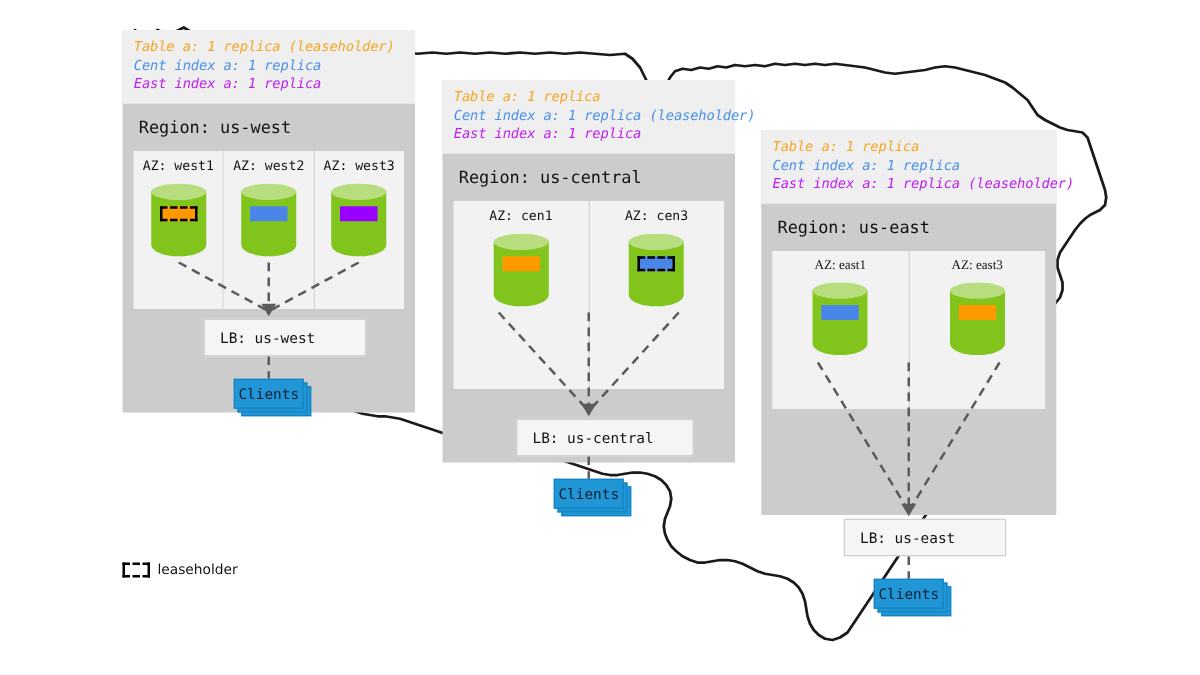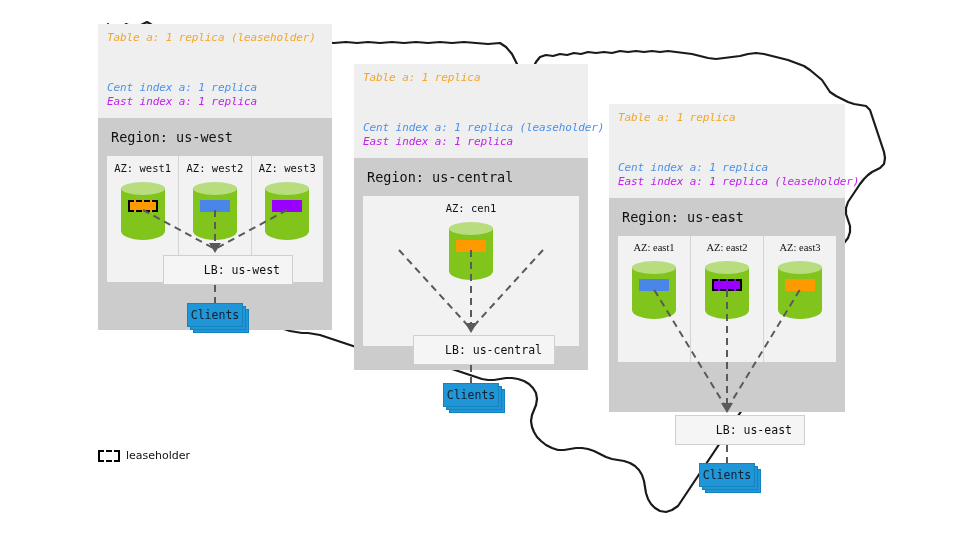--- a/index.html
+++ b/index.html
@@ -40,21 +40,21 @@
     padding: 7px 9px 8px 9px;
     line-height: 1.32;
   }
   .rline {
     font-size: 11px;
     white-space: pre;
     letter-spacing: -0.1px;
     font-style: italic;
   }
   .c-table  { color: #f5a623; }
-  .c-cent   { color: #4a90e8; margin-top: 35px; }
+  .c-cent   { color: #4a90e8; }
   .c-east   { color: #c020f0; }
 
   .region-title {
     font-size: 13.5px;
     color: #111111;
     padding: 11px 0 11px 13px;
     white-space: pre;
   }
 
   .az-row {
@@ -132,21 +132,21 @@
 
   
   .lb {
     position: absolute;
     background: #f5f5f5;
     border: 1px solid #cfcfcf;
     font-size: 11.5px;
     color: #111111;
     padding: 7px 12px;
     white-space: pre;
-    text-align: right;
+    text-align: left;
   }
 
   
   .clients {
     position: absolute;
     width: 62px;
     height: 28px;
   }
   .clients .sheet {
     position: absolute;
@@ -301,44 +301,44 @@
         <div class="region-title">Region: us-central</div>
         <div class="az-row" style="height: 150px;">
           <div class="az">
             <div class="az-label">AZ: cen1</div>
             <div class="cyl">
               <div class="body"></div>
               <div class="top"></div>
               <div class="bar orange"></div>
             </div>
           </div>
+          <div class="az">
+            <div class="az-label">AZ: cen3</div>
+            <div class="cyl">
+              <div class="body"></div>
+              <div class="top"></div>
+              <div class="bar blue lease"></div>
+            </div>
+          </div>
         </div>
       </div>
       <div class="region" style="left: 609px; top: 104px; width: 236px; height: 308px;">
         <div class="region-head">
           <div class="rline c-table">Table a: 1 replica</div>
           <div class="rline c-cent">Cent index a: 1 replica</div>
           <div class="rline c-east">East index a: 1 replica (leaseholder)</div>
         </div>
         <div class="region-title">Region: us-east</div>
         <div class="az-row" style="height: 126px; font-family: Liberation Serif, serif;">
           <div class="az">
             <div class="az-label">AZ: east1</div>
             <div class="cyl">
               <div class="body"></div>
               <div class="top"></div>
               <div class="bar blue"></div>
-            </div>
-          </div>
-          <div class="az">
-            <div class="az-label">AZ: east2</div>
-            <div class="cyl">
-              <div class="body"></div>
-              <div class="top"></div>
-              <div class="bar purple lease"></div>
             </div>
           </div>
           <div class="az">
             <div class="az-label">AZ: east3</div>
             <div class="cyl">
               <div class="body"></div>
               <div class="top"></div>
               <div class="bar orange"></div>
             </div>
           </div>

